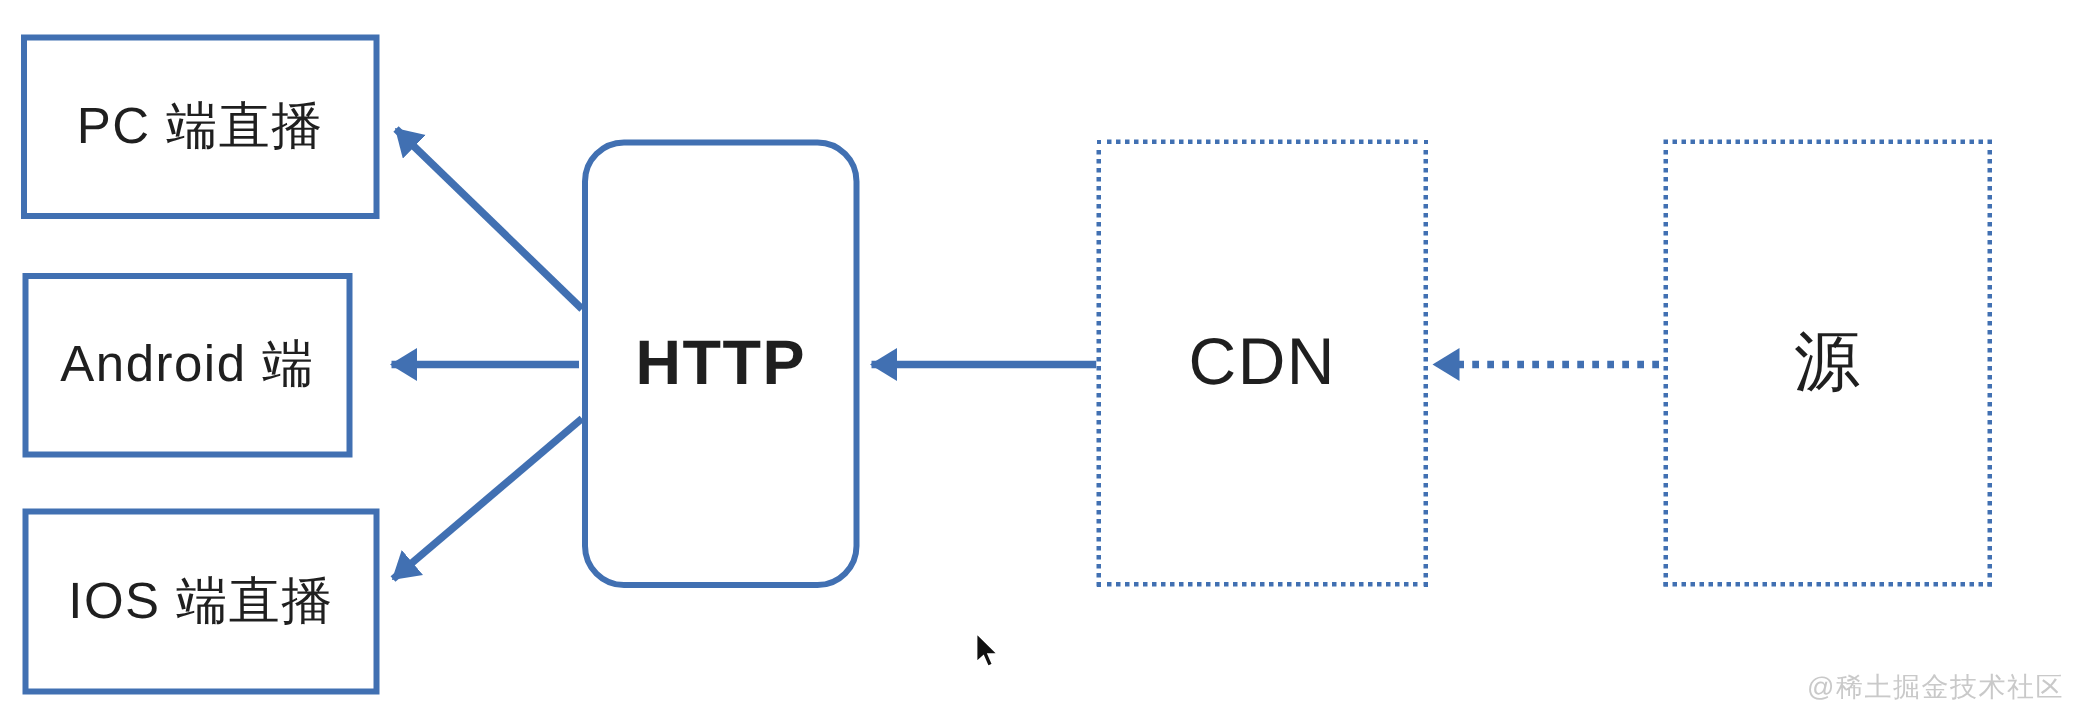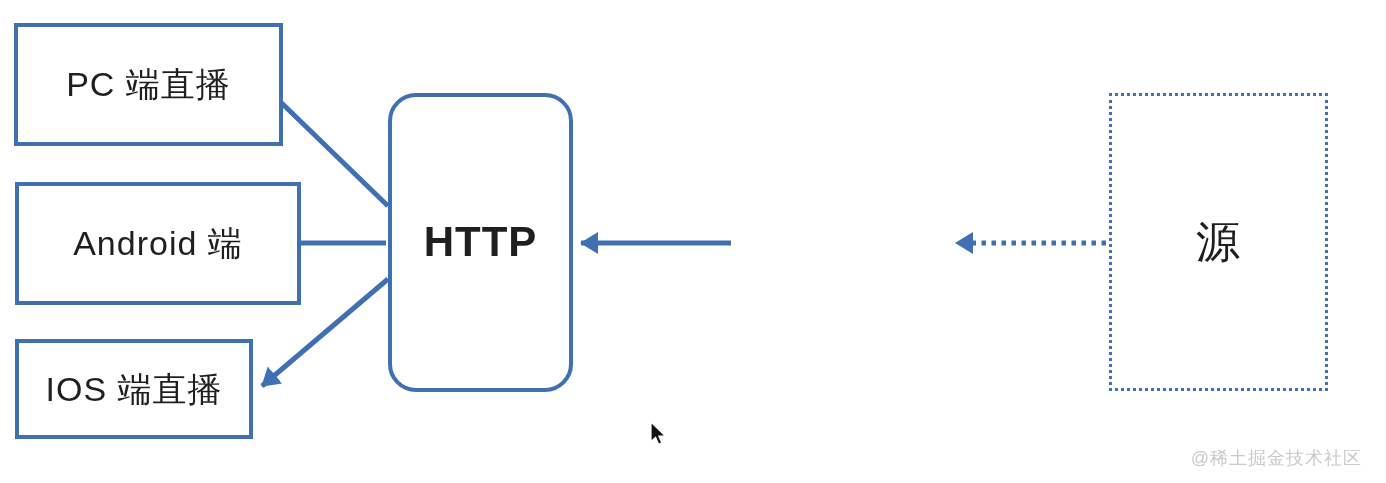--- a/index.html
+++ b/index.html
@@ -39,30 +39,30 @@
     flex-direction: column;
     align-items: center;
     justify-content: center;
     text-align: center;
     background: #ffffff;
     letter-spacing: 1px;
     line-height: 1.3;
   }
   .node.solid  { border: 4px solid var(--accent); font-size: 34px; }
   .node.dotted { border: 3px dotted var(--accent); font-size: 44px; }
-  #node-pc      { left: 14px;   top: 23px;  width: 269px; height: 123px; }
-  #node-android { left: 15px;   top: 182px; width: 286px; height: 123px; line-height: 1.72; gap: 16px; }
-  #node-ios     { left: 15px;   top: 339px; width: 238px; height: 100px; }
+  #node-pc      { left: 14px;   top: 23px;  width: 239px; height: 123px; }
+  #node-android { left: 15px;   top: 182px; width: 220px; height: 123px; line-height: 1.72; gap: 16px; }
+  #node-ios     { left: 15px;   top: 339px; width: 238px; height: 124px; }
   #node-http    { left: 388px;  top: 93px;  width: 185px; height: 299px;
                   border: 4px solid var(--accent); border-radius: 28px; font-size: 42px; font-weight: bold; }
   #node-cdn     { left: 731px;  top: 93px;  width: 221px; height: 298px; }
   #node-source  { left: 1109px; top: 93px;  width: 219px; height: 298px; }
   .watermark {
     position: absolute;
-    right: 24px;
+    right: 10px;
     bottom: 13px;
     font-size: 18px;
     letter-spacing: 1px;
     color: var(--watermark);
     user-select: none;
   }
   .cursor {
     position: absolute;
     left: 649px;
     top: 421px;
@@ -98,20 +98,23 @@
   </div>
 
   <div class="node solid" id="node-ios">
     <span>IOS 端直播</span>
   </div>
 
   <div class="node rounded" id="node-http">
     <span>HTTP</span>
   </div>
 
+  <div class="node dotted" id="node-cdn">
+    <span>CDN</span>
+  </div>
 
   <div class="node dotted" id="node-source">
     <span>源</span>
   </div>
 
   <svg class="cursor" viewBox="0 0 17 26" xmlns="http://www.w3.org/2000/svg">
     <path d="M2,1 L2,20.5 L6.6,16.3 L9.6,23.3 L12.8,21.9 L9.8,15.1 L16,14.9 Z" fill="#111111" stroke="#ffffff" stroke-width="1.2"></path>
   </svg>
 
   <div class="watermark">@稀土掘金技术社区</div>

